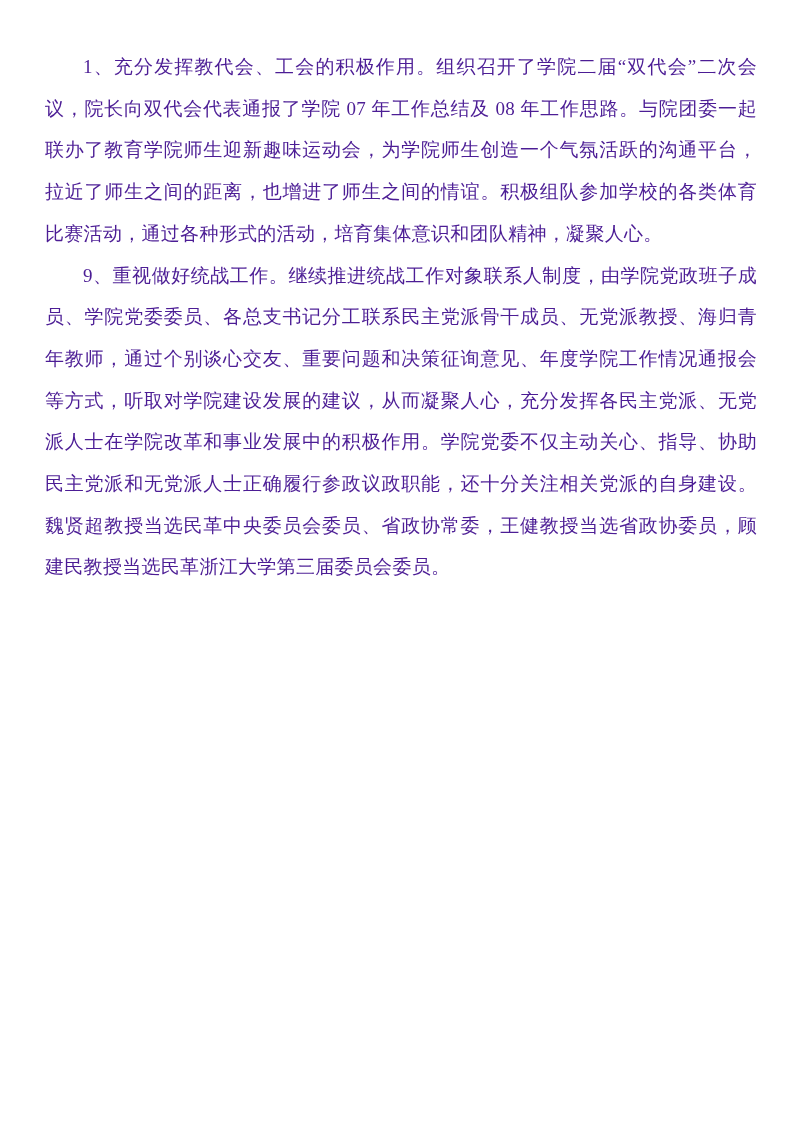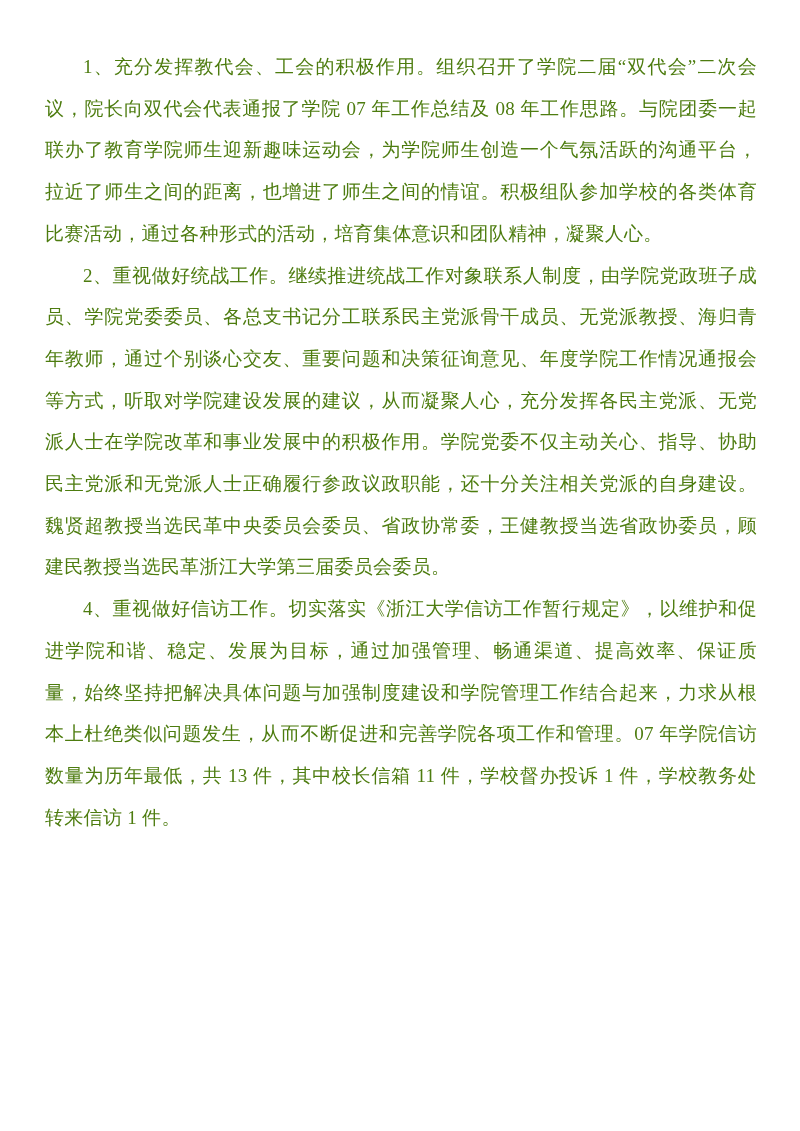--- a/index.html
+++ b/index.html
@@ -20,30 +20,29 @@
     position: absolute;
     left: 45px;
     top: 46px;
     width: 712px;
   }
   .para {
     margin: 0;
     padding: 0;
     font-size: 19px;
     line-height: 41.7px;
-    color: #4d7c0f;
+    color: #4c1d95;
     text-align: justify;
     text-justify: inter-ideograph;
     text-indent: 2em;
     letter-spacing: 0.3px;
     word-break: break-all;
   }
 </style>
 </head>
 <body>
 
 <div class="page">
   <div class="text-block">
     <p class="para">1、充分发挥教代会、工会的积极作用。组织召开了学院二届“双代会”二次会议，院长向双代会代表通报了学院 07 年工作总结及 08 年工作思路。与院团委一起联办了教育学院师生迎新趣味运动会，为学院师生创造一个气氛活跃的沟通平台，拉近了师生之间的距离，也增进了师生之间的情谊。积极组队参加学校的各类体育比赛活动，通过各种形式的活动，培育集体意识和团队精神，凝聚人心。</p>
-    <p class="para">2、重视做好统战工作。继续推进统战工作对象联系人制度，由学院党政班子成员、学院党委委员、各总支书记分工联系民主党派骨干成员、无党派教授、海归青年教师，通过个别谈心交友、重要问题和决策征询意见、年度学院工作情况通报会等方式，听取对学院建设发展的建议，从而凝聚人心，充分发挥各民主党派、无党派人士在学院改革和事业发展中的积极作用。学院党委不仅主动关心、指导、协助民主党派和无党派人士正确履行参政议政职能，还十分关注相关党派的自身建设。魏贤超教授当选民革中央委员会委员、省政协常委，王健教授当选省政协委员，顾建民教授当选民革浙江大学第三届委员会委员。</p>
-    <p class="para">4、重视做好信访工作。切实落实《浙江大学信访工作暂行规定》，以维护和促进学院和谐、稳定、发展为目标，通过加强管理、畅通渠道、提高效率、保证质量，始终坚持把解决具体问题与加强制度建设和学院管理工作结合起来，力求从根本上杜绝类似问题发生，从而不断促进和完善学院各项工作和管理。07 年学院信访数量为历年最低，共 13 件，其中校长信箱 11 件，学校督办投诉 1 件，学校教务处转来信访 1 件。</p>
+    <p class="para">9、重视做好统战工作。继续推进统战工作对象联系人制度，由学院党政班子成员、学院党委委员、各总支书记分工联系民主党派骨干成员、无党派教授、海归青年教师，通过个别谈心交友、重要问题和决策征询意见、年度学院工作情况通报会等方式，听取对学院建设发展的建议，从而凝聚人心，充分发挥各民主党派、无党派人士在学院改革和事业发展中的积极作用。学院党委不仅主动关心、指导、协助民主党派和无党派人士正确履行参政议政职能，还十分关注相关党派的自身建设。魏贤超教授当选民革中央委员会委员、省政协常委，王健教授当选省政协委员，顾建民教授当选民革浙江大学第三届委员会委员。</p>
   </div>
 </div>
 
 </body></html>

